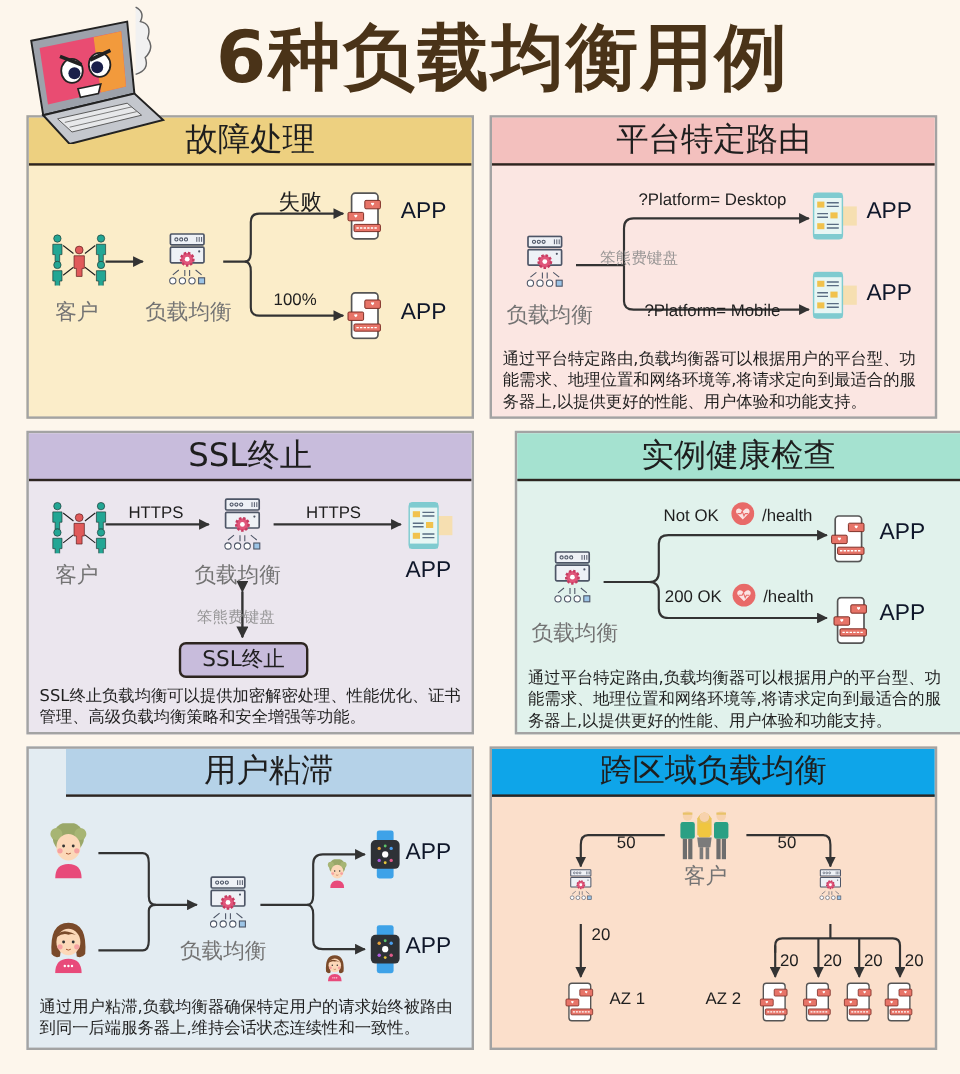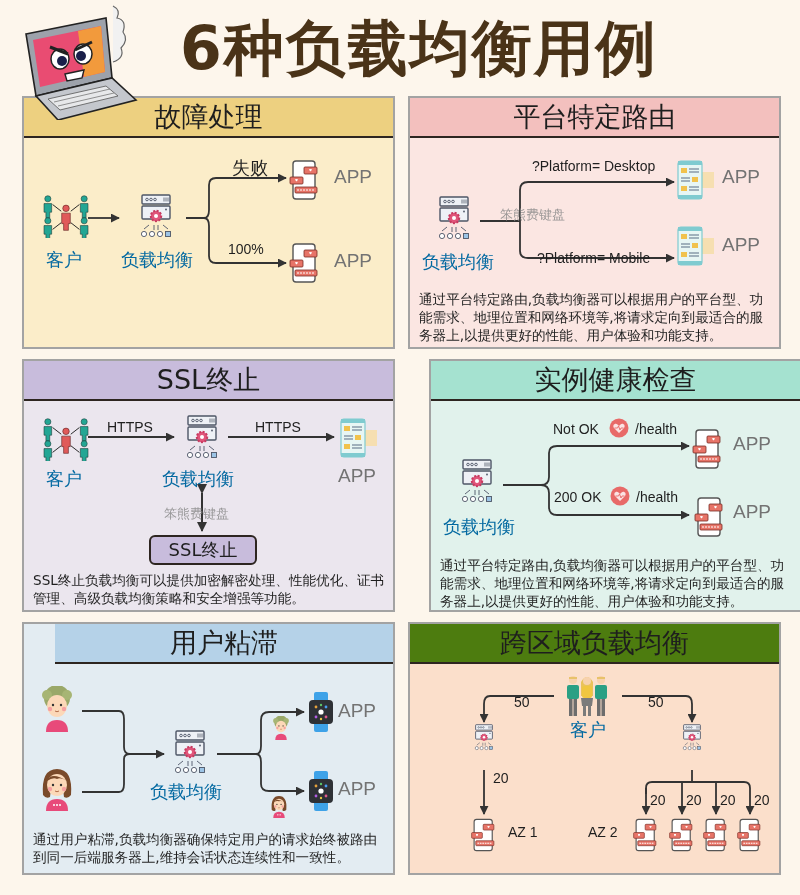--- a/index.html
+++ b/index.html
@@ -18,39 +18,39 @@
   }
   .panel .hdr {
     height: 40px; border-bottom: 2px solid #2d2520;
     font-size: 27px; line-height: 38px; text-align: center; color: #1e1e1e;
   }
   .panel .body { position: relative; width: 100%; height: calc(100% - 40px); }
   .desc {
     position: absolute; left: 9px; right: 8px; font-size: 13.6px; line-height: 18px; color: #1f1f1f;
     font-family: "DejaVu Sans", sans-serif;
   }
-  .lbl { position: absolute; font-size: 18px; color: #0369a1; white-space: nowrap; }
+  .lbl { position: absolute; font-size: 18px; color: #737373; white-space: nowrap; }
   .lbl-sm { position: absolute; font-size: 13px; color: #1f1f1f; white-space: nowrap; font-family: "Liberation Sans", sans-serif; }
-  .app { position: absolute; font-size: 19px; color: #737373; font-family: "Liberation Sans", sans-serif; white-space: nowrap; }
+  .app { position: absolute; font-size: 19px; color: #0f172a; font-family: "Liberation Sans", sans-serif; white-space: nowrap; }
   .wm { position: absolute; font-size: 13px; color: #8a8a8a; white-space: nowrap; opacity: .85; }
   svg.ic { position: absolute; overflow: visible; }
   svg.lines { position: absolute; left: 0; top: 0; overflow: visible; pointer-events: none; }
 
   #p1 { left: 22px; top: 96px; width: 373px; height: 253px; background: #fbedc9; }
   #p1 .hdr { background: #edd080; }
   #p2 { left: 408px; top: 96px; width: 373px; height: 253px; background: #fbe6e2; }
   #p2 .hdr { background: #f3c0be; }
   #p3 { left: 22px; top: 359px; width: 373px; height: 253px; background: #ebe6ee; }
   #p3 .hdr { background: #c8bcdc; }
   #p4 { left: 408px; top: 359px; width: 373px; height: 253px; background: #e1f2ec; margin-left: 21px; }
   #p4 .hdr { background: #a5e2d0; }
   #p5 { left: 22px; top: 622px; width: 373px; height: 253px; background: #e3ecf2; }
   #p5 .hdr { background: #b5d2e8; margin-left: 31px; }
   #p6 { left: 408px; top: 622px; width: 373px; height: 253px; background: #fbdfcb; }
-  #p6 .hdr { background: #4d7c0f; }
+  #p6 .hdr { background: #0ea5e9; }
 
   .ssl-box {
     position: absolute; left: 125px; top: 134px; width: 108px; height: 30px;
     border: 2px solid #2d2520; border-radius: 6px; background: #c8bcdc;
     font-size: 18px; line-height: 26px; text-align: center;
   }
 </style>
 </head>
 <body>
 

